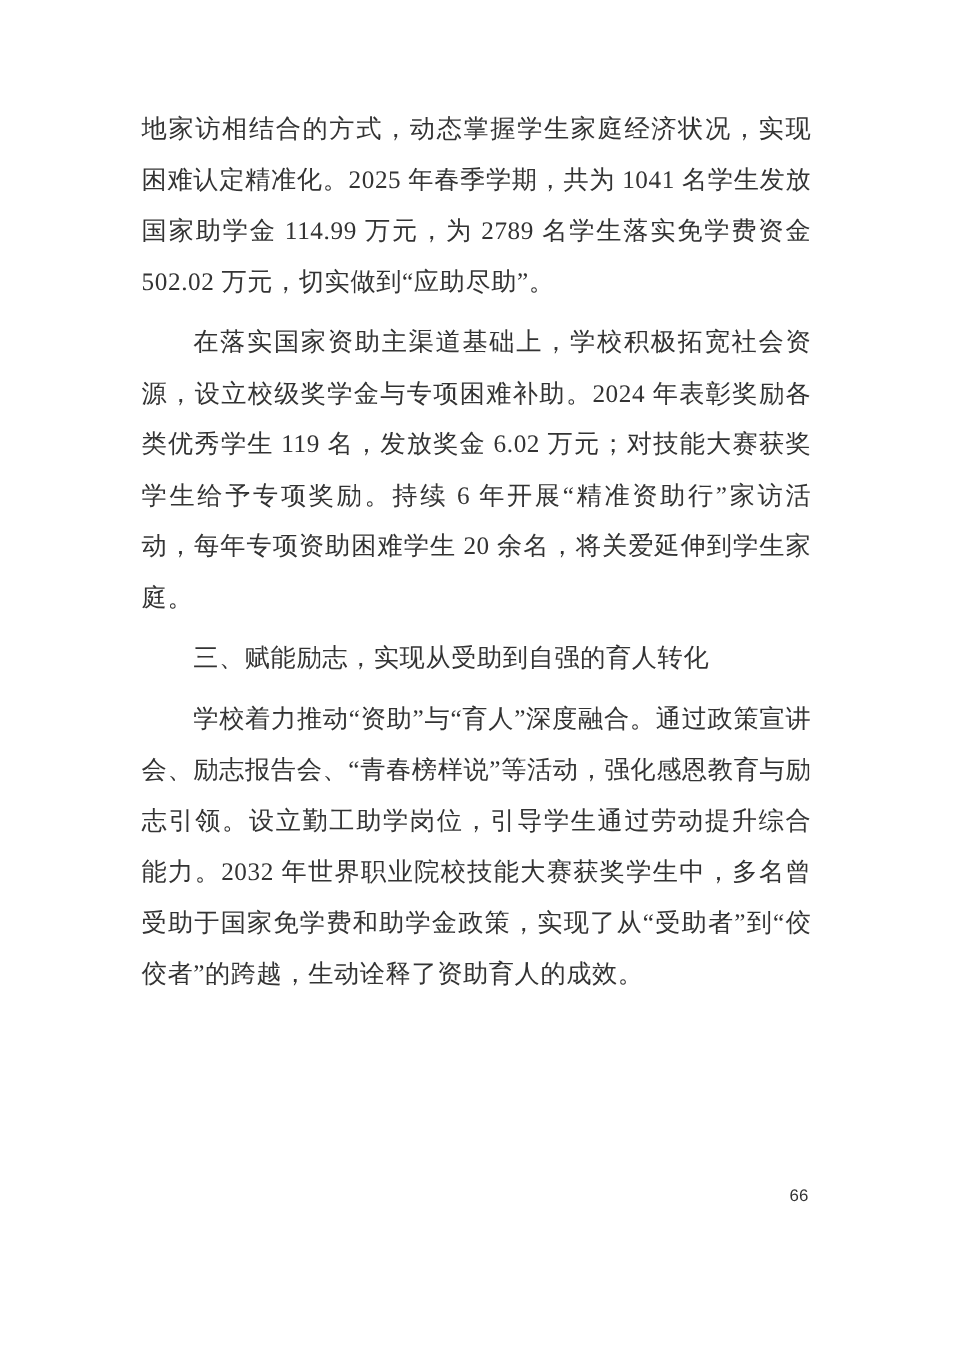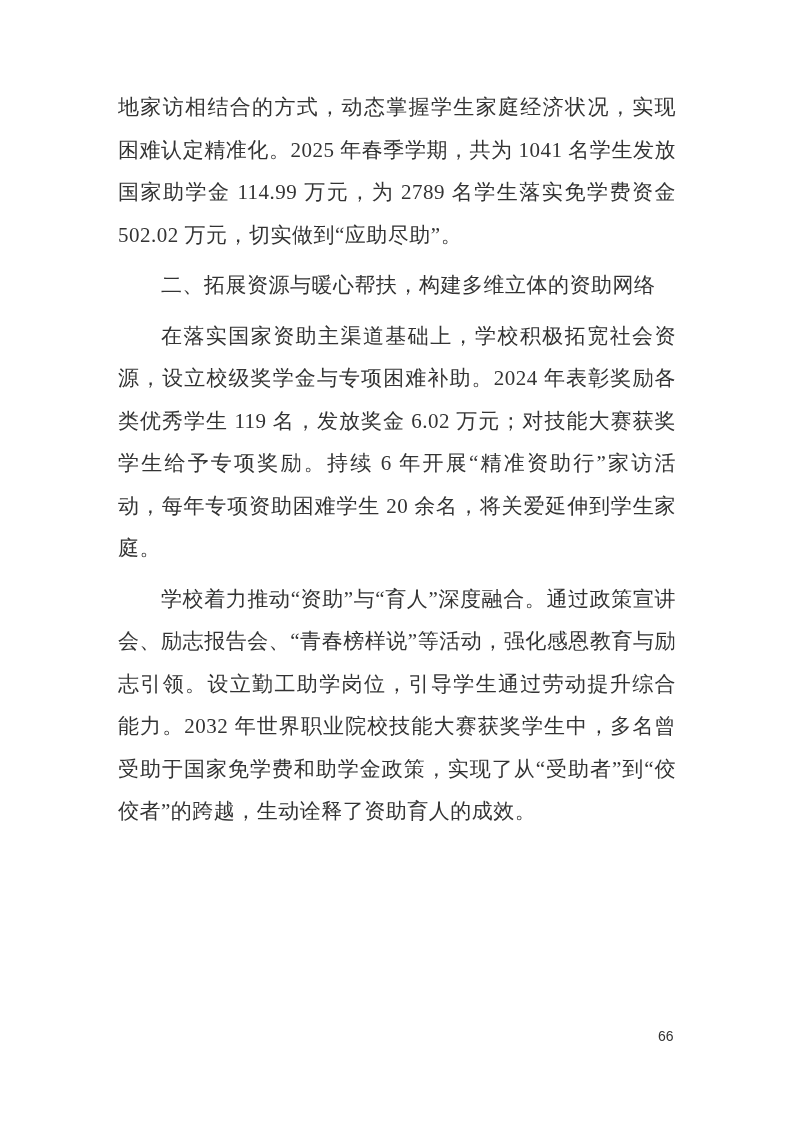--- a/index.html
+++ b/index.html
@@ -35,30 +35,30 @@
   }
   .content p.no-indent {
     text-indent: 0;
   }
   .content p.heading {
     font-weight: normal;
   }
   .page-number {
     position: absolute;
     left: 658px;
-    top: 1028px;
+    top: 988px;
     font-family: "Liberation Sans", "DejaVu Sans", sans-serif;
     font-size: 14px;
     color: #333333;
   }
 </style>
 </head>
 <body>
 
 <div class="page">
   <div class="content">
     <p class="body no-indent">地家访相结合的方式，动态掌握学生家庭经济状况，实现困难认定精准化。2025 年春季学期，共为 1041 名学生发放国家助学金 114.99 万元，为 2789 名学生落实免学费资金 502.02 万元，切实做到“应助尽助”。</p>
-    <p class="heading">二、拓展资源与暖心帮扶，构建多维立体的资助网络</p>
     <p class="body">在落实国家资助主渠道基础上，学校积极拓宽社会资源，设立校级奖学金与专项困难补助。2024 年表彰奖励各类优秀学生 119 名，发放奖金 6.02 万元；对技能大赛获奖学生给予专项奖励。持续 6 年开展“精准资助行”家访活动，每年专项资助困难学生 20 余名，将关爱延伸到学生家庭。</p>
+    <p class="heading">三、赋能励志，实现从受助到自强的育人转化</p>
     <p class="body">学校着力推动“资助”与“育人”深度融合。通过政策宣讲会、励志报告会、“青春榜样说”等活动，强化感恩教育与励志引领。设立勤工助学岗位，引导学生通过劳动提升综合能力。2032 年世界职业院校技能大赛获奖学生中，多名曾受助于国家免学费和助学金政策，实现了从“受助者”到“佼佼者”的跨越，生动诠释了资助育人的成效。</p>
   </div>
   <div class="page-number">66</div>
 </div>
 
 </body></html>

